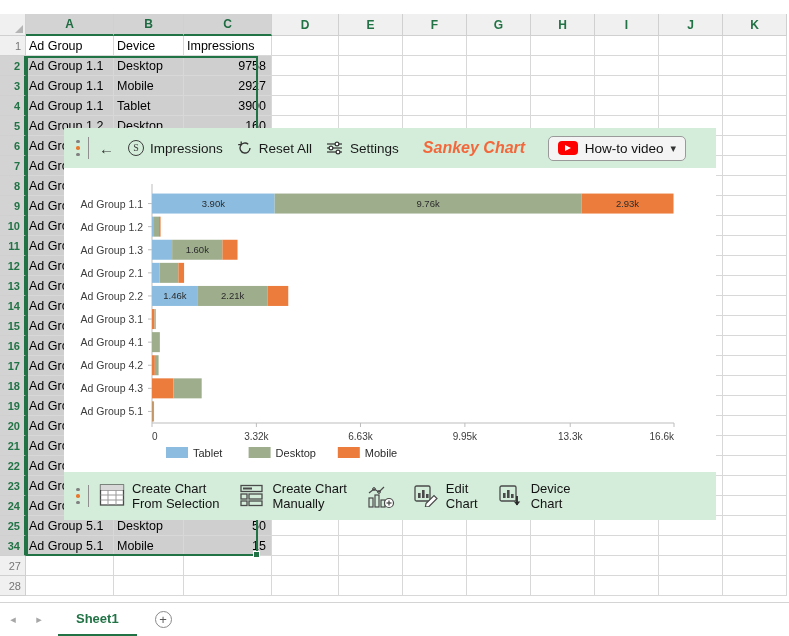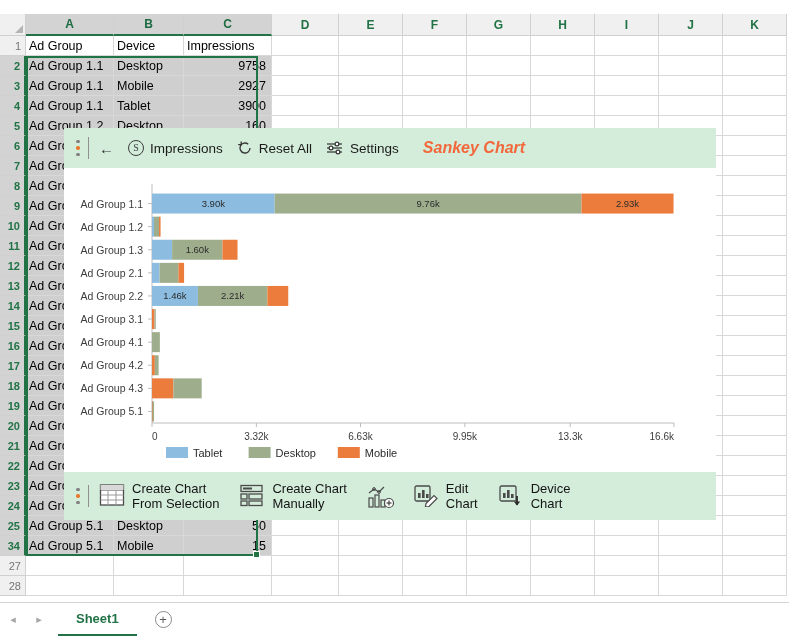--- a/index.html
+++ b/index.html
@@ -620,20 +620,25 @@
           <circle cx="11" cy="4" r="1.9" fill="#fff" stroke="#333" stroke-width="1.2"></circle>
           <circle cx="5" cy="8" r="1.9" fill="#fff" stroke="#333" stroke-width="1.2"></circle>
           <circle cx="12" cy="12" r="1.9" fill="#fff" stroke="#333" stroke-width="1.2"></circle>
         </svg>
       </span>
       <span>Settings</span>
     </div>
 
     <div id="brand">Sankey Chart</div>
 
+    <div id="howto">
+      <span class="yt"></span>
+      <span>How-to video</span>
+      <span class="chev">▾</span>
+    </div>
   </div>
 
   <div id="chartwrap">
     <svg id="chart" viewBox="0 0 652 312" preserveAspectRatio="none">
         <line x1="88" y1="16" x2="88" y2="255" stroke="#bdbdbd" stroke-width="1"></line>
         <line x1="88" y1="255" x2="610" y2="255" stroke="#bdbdbd" stroke-width="1"></line>
         <line x1="84" y1="35.55" x2="88" y2="35.55" stroke="#bdbdbd" stroke-width="1"></line>
         <text x="79" y="39.55" text-anchor="end" font-size="10.5" fill="#3c3c3c" font-family="Liberation Sans, sans-serif">Ad Group 1.1</text>
         <rect x="88" y="25.549999999999997" width="122.63855421686748" height="20" fill="#8cbde0"></rect>
         <text x="149.31927710843374" y="39.05" text-anchor="middle" font-size="9.5" fill="#2b2b2b" font-family="Liberation Sans, sans-serif">3.90k</text>

